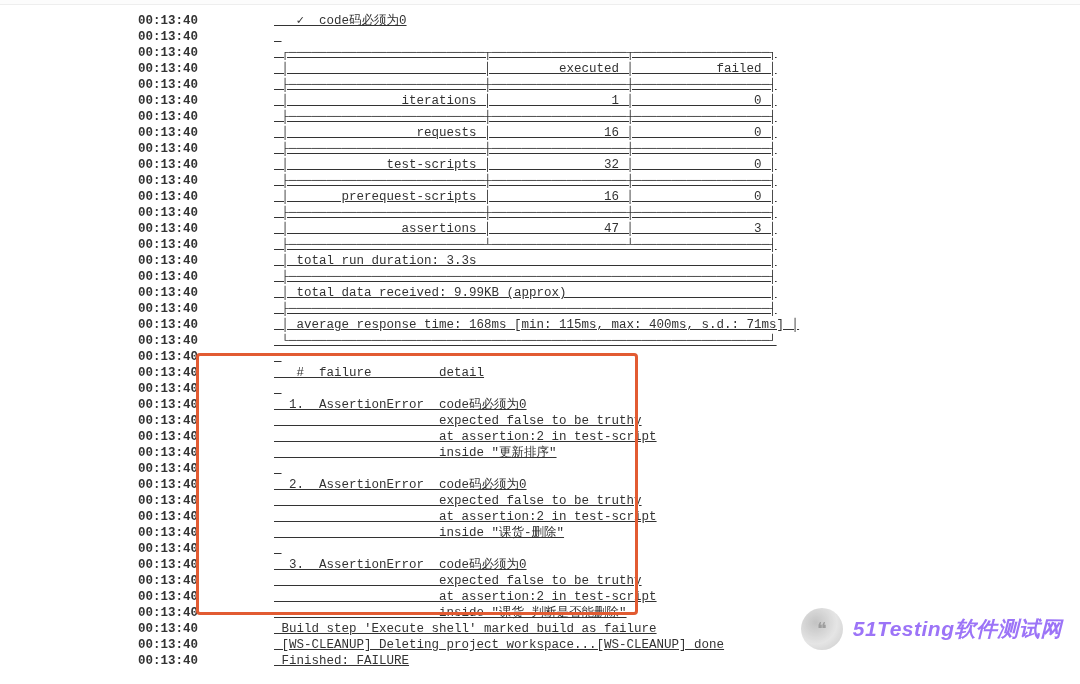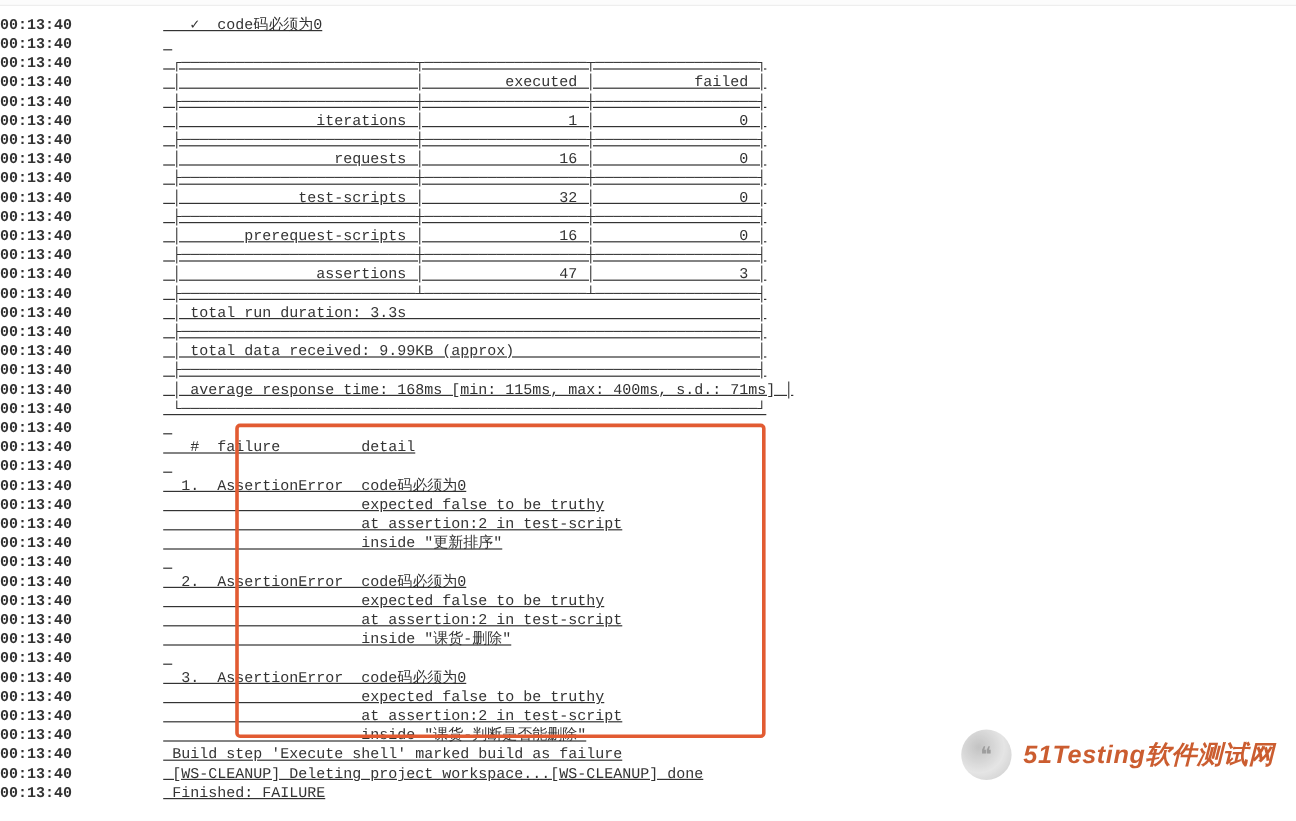--- a/index.html
+++ b/index.html
@@ -18,20 +18,21 @@
     background: #fff;
     padding: 8px 0 20px 0;
     line-height: 16px;
     white-space: pre;
   }
   .log .row {
     display: flex;
   }
   .log .ts {
     width: 136px;
+    padding-left: 138px;
     box-sizing: content-box;
     flex: 0 0 auto;
     font-weight: bold;
   }
   .log .ln {
     white-space: pre;
     text-decoration: underline;
   }
   .highlight {
     position: absolute;
@@ -62,21 +63,21 @@
     justify-content: center;
     color: #8c8c8c;
     font-size: 18px;
     font-family: sans-serif;
   }
   .watermark .wt {
     font-family: "Helvetica Neue", Arial, sans-serif;
     font-size: 21px;
     font-style: italic;
     font-weight: 700;
-    color: #c2410c;
+    color: #8b5cf6;
     letter-spacing: 0.5px;
     white-space: nowrap;
   }
   .topbar {
     height: 4px;
     background: #fcfcfc;
     border-bottom: 1px solid #eee;
   }
 </style>
 </head>

